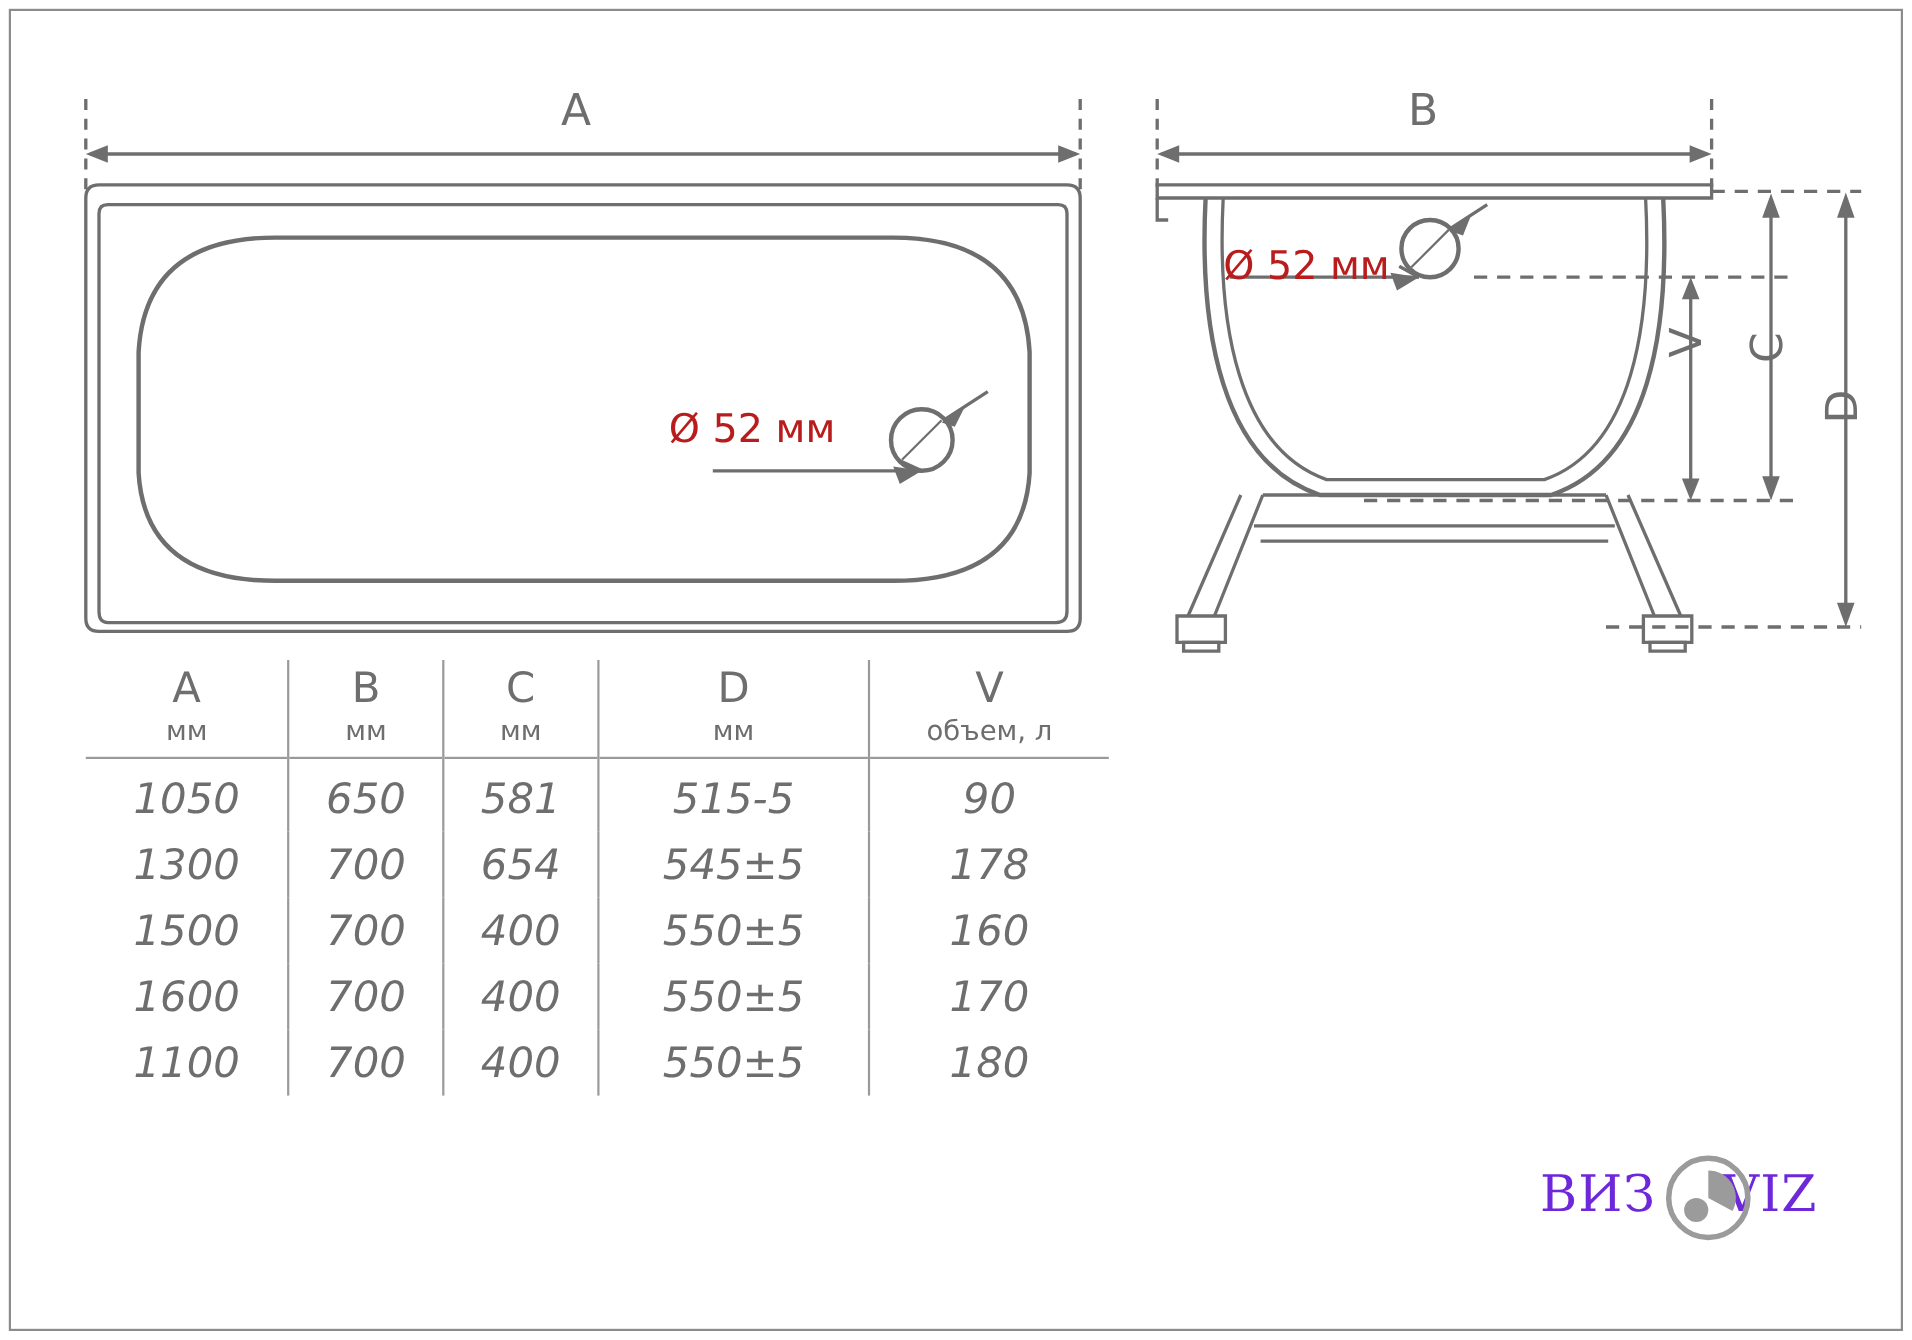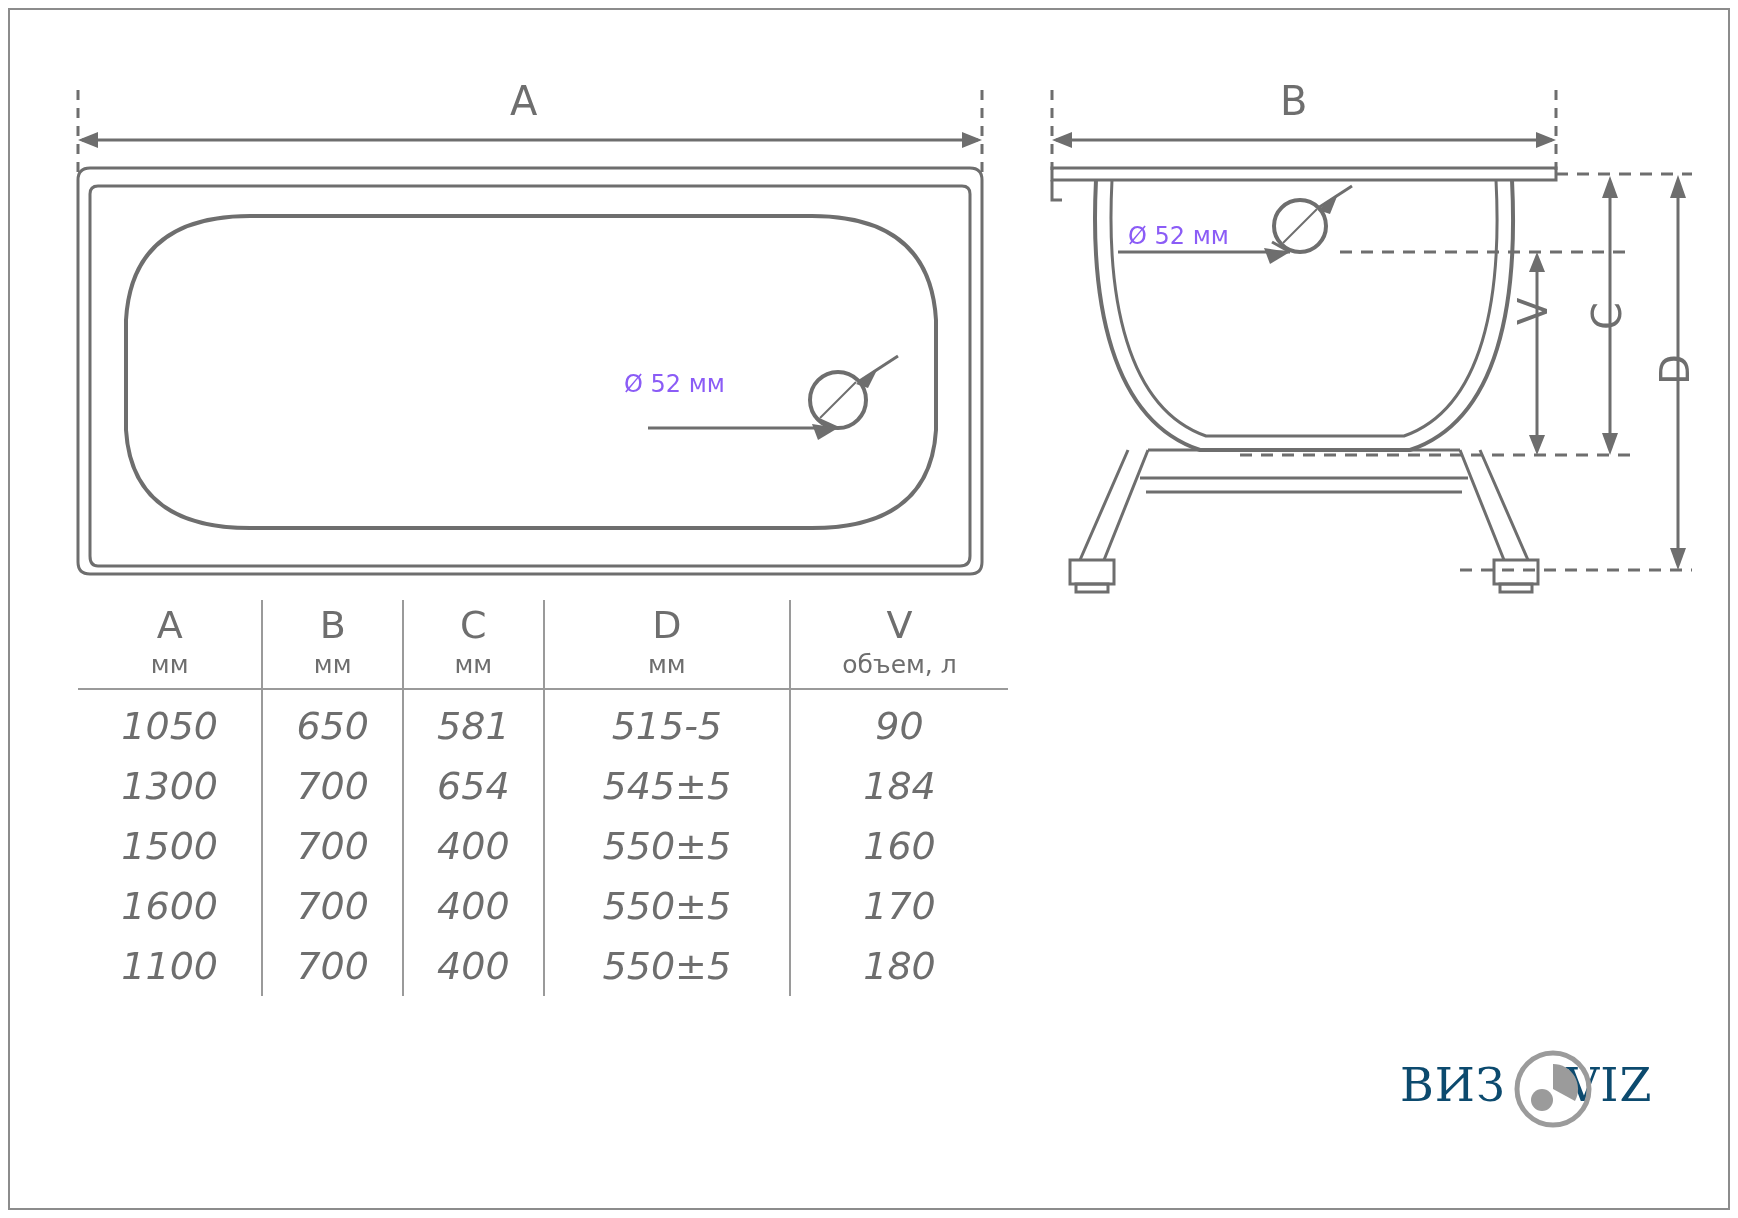--- a/index.html
+++ b/index.html
@@ -37,23 +37,22 @@
     position: absolute;
     color: #6e6e6e;
     font-family: "DejaVu Sans", sans-serif;
     white-space: nowrap;
   }
   .dim-letter {
     font-size: 40px;
     color: #6e6e6e;
   }
   .dia-text {
-    font-size: 24px;
-    color: #8b5cf6;
-    padding-left: 16px;
+    font-size: 36px;
+    color: #b91c1c;
   }
   
   #spec-table {
     position: absolute;
     left: 78px;
     top: 600px;
     width: 930px;
     border-collapse: collapse;
     color: #6e6e6e;
   }
@@ -105,21 +104,21 @@
     width: 260px;
     height: 90px;
     color: #9b9b9b;
   }
   .logo-text {
     position: absolute;
     top: 18px;
     font-size: 46px;
     font-family: "DejaVu Serif", serif;
     letter-spacing: 1px;
-    color: #0c4a6e;
+    color: #6d28d9;
   }
   .logo-left { left: 0px; }
   .logo-right { left: 166px; text-align: right; }
 </style>
 </head>
 <body>
 
 <div id="page">
 
   <div class="frame"></div>
@@ -242,21 +241,21 @@
         <td>650</td>
         <td>581</td>
         <td>515-5</td>
         <td>90</td>
       </tr>
       <tr>
         <td>1300</td>
         <td>700</td>
         <td>654</td>
         <td>545±5</td>
-        <td>184</td>
+        <td>178</td>
       </tr>
       <tr>
         <td>1500</td>
         <td>700</td>
         <td>400</td>
         <td>550±5</td>
         <td>160</td>
       </tr>
       <tr>
         <td>1600</td>

